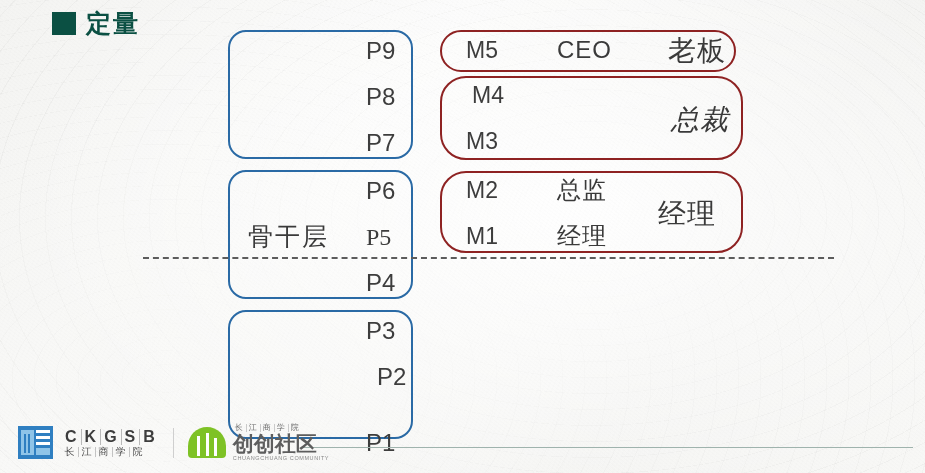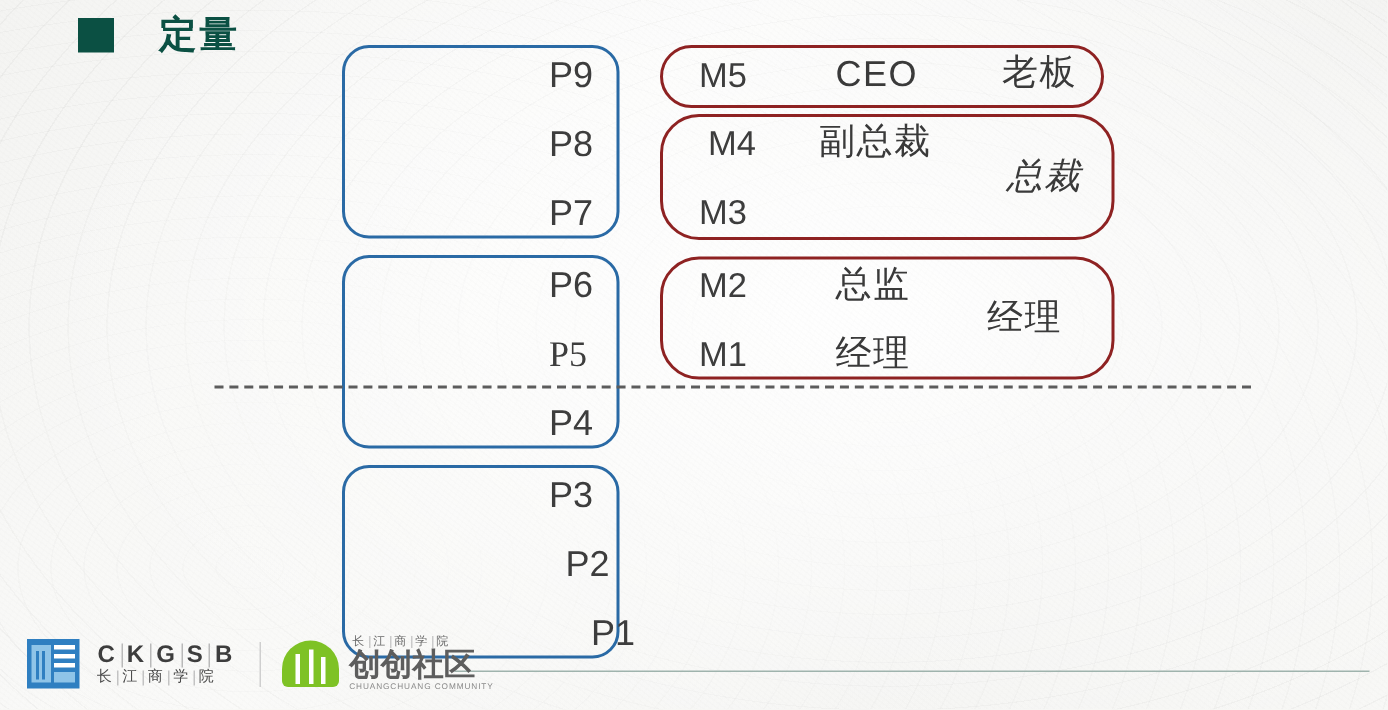--- a/index.html
+++ b/index.html
@@ -46,21 +46,21 @@
       repeating-linear-gradient(117deg, rgba(0,0,0,0.012) 0 1px, rgba(255,255,255,0) 1px 4px);
   }
 
   
   #title-block {
     position: absolute;
     left: 7px;
     top: 11px;
     display: flex;
     align-items: center;
-    gap: 30px;
+    gap: 10px;
     padding-left: 45px;
   }
   #title-marker {
     width: 24px;
     height: 23px;
     background: #0b5043;
   }
   #title-text {
     font-size: 25px;
     font-weight: bold;
@@ -105,21 +105,21 @@
   .mrank {
     font-size: 23px;
     color: #3d3d3d;
   }
   .mtitle {
     font-size: 24px;
     letter-spacing: 1px;
     color: #3a3a3a;
   }
   .mgroup {
-    font-size: 24px;
+    font-size: 28px;
     letter-spacing: 1px;
     color: #3a3a3a;
   }
 
   
   #dashline {
     position: absolute;
     left: 143px;
     top: 257px;
     width: 691px;
@@ -222,43 +222,43 @@
 
   <div id="title-block">
     <div id="title-marker"></div>
     <div id="title-text">定量</div>
   </div>
 
   <div class="pbox" style="left:228px; top:30px; width:185px; height:129px;"></div>
   <div class="pbox" style="left:228px; top:170px; width:185px; height:129px;"></div>
   <div class="pbox" style="left:228px; top:310px; width:185px; height:129px;"></div>
 
+  <div class="cell layer-name" style="left:248px; top:224px;">骨干层</div>
 
   <div class="cell prank" style="left:366px; top:39px;">P9</div>
   <div class="cell prank" style="left:366px; top:85px;">P8</div>
   <div class="cell prank" style="left:366px; top:131px;">P7</div>
 
   <div class="cell prank" style="left:366px; top:179px;">P6</div>
   <div class="cell prank" style="left:366px; top:225px;font-family:Liberation Serif, serif;">P5</div>
   <div class="cell prank" style="left:366px; top:271px;">P4</div>
 
   <div class="cell prank" style="left:366px; top:319px;">P3</div>
   <div class="cell prank" style="left:377px; top:365px;">P2</div>
-  <div class="cell prank" style="left:366px; top:411px;margin-left:28px;">P1</div>
+  <div class="cell prank" style="left:366px; top:431px;">P1</div>
 
   <div class="mbox" style="left:440px; top:30px; width:296px; height:42px; border-radius:21px;"></div>
   <div class="mbox" style="left:440px; top:76px; width:303px; height:84px; border-radius:26px;"></div>
   <div class="mbox" style="left:440px; top:171px; width:303px; height:82px; border-radius:26px;"></div>
 
   <div class="cell mrank" style="left:466px; top:39px;">M5</div>
   <div class="cell mtitle" style="left:557px; top:38px;">CEO</div>
   <div class="cell mgroup" style="left:668px; top:37px;">老板</div>
 
   <div class="cell mrank" style="left:472px; top:84px;">M4</div>
-  <div class="cell mtitle" style="left:546px; top:83px;">副总裁</div>
   <div class="cell mrank" style="left:466px; top:130px;">M3</div>
   <div class="cell mgroup" style="left:671px; top:106px;font-style:italic;">总裁</div>
 
   <div class="cell mrank" style="left:466px; top:179px;">M2</div>
   <div class="cell mtitle" style="left:557px; top:178px;">总监</div>
   <div class="cell mrank" style="left:466px; top:225px;">M1</div>
   <div class="cell mtitle" style="left:557px; top:224px;">经理</div>
   <div class="cell mgroup" style="left:658px; top:200px;">经理</div>
 
   <div id="dashline"></div>

